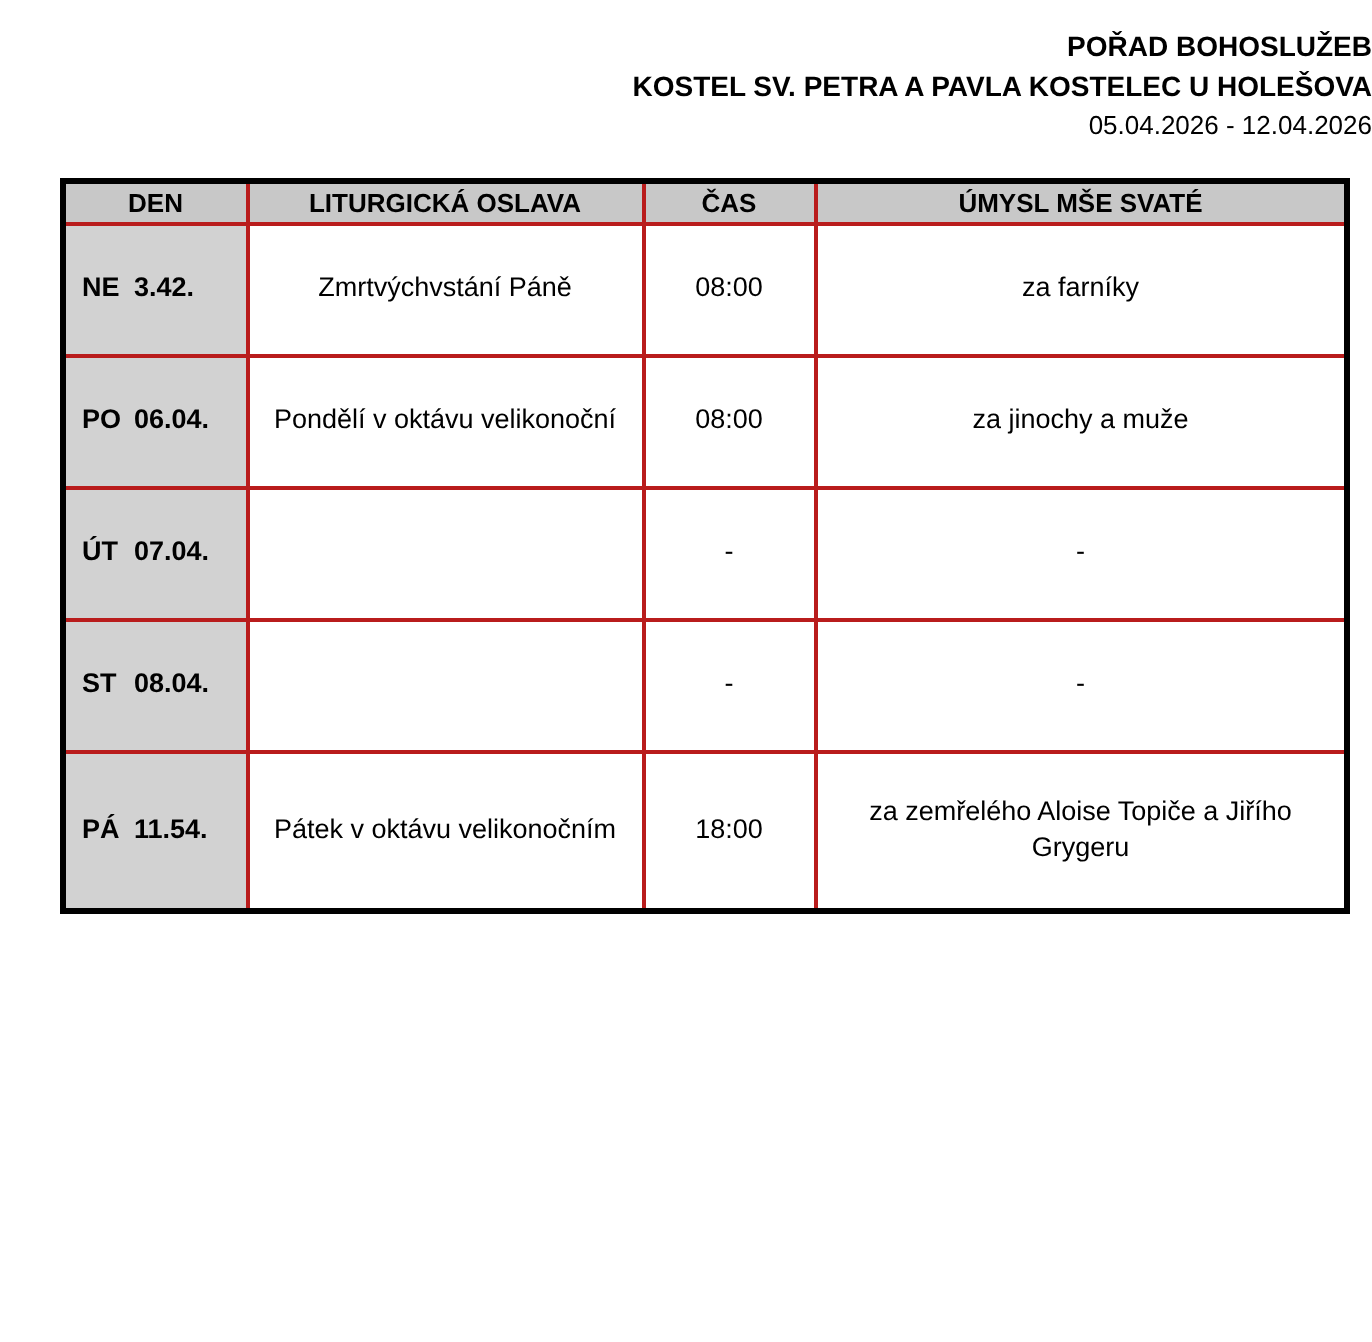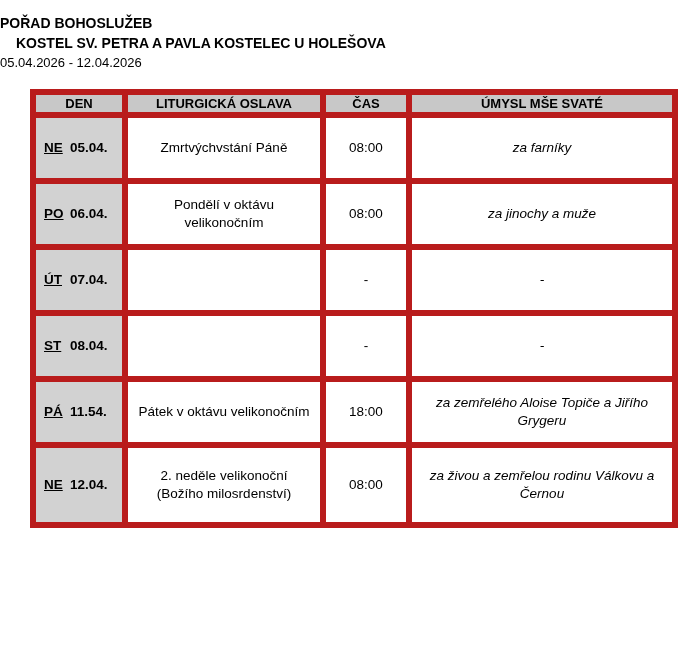--- a/index.html
+++ b/index.html
@@ -4,33 +4,33 @@
 <style>
   * { box-sizing: border-box; }
   html, body { margin: 0; padding: 0; }
   body {
     width: 686px;
     height: 671px;
     background: #ffffff;
     color: #000000;
     font-family: "Liberation Sans", sans-serif;
   }
-  .titles { text-align: left; padding-top: 13px; }
+  .titles { text-align: right; padding-top: 13px; }
   .title    { font-size: 14px; font-weight: bold; line-height: 20px; }
   .subtitle { font-size: 14px; font-weight: bold; line-height: 20px; padding-left: 16px; }
   .daterange { font-size: 13px; line-height: 19px; }
 
   table.schedule {
     border-collapse: collapse;
     table-layout: fixed;
     width: 642px;
     margin: 17px 0 0 30px;
     border: 3px solid #000;
   }
-  .schedule th, .schedule td { border: 6px solid #b91c1c; }
+  .schedule th, .schedule td { border: 2px solid #b91c1c; }
   .schedule th {
     background: var(--header-bg, #c8c8c8);
     font-size: 13px;
     font-weight: bold;
     height: 21px;
     padding: 1px 2px;
     text-align: center;
   }
   .schedule td {
     font-size: 13.5px;
@@ -41,22 +41,22 @@
     line-height: 1.35;
   }
   .schedule tbody tr:last-child td { height: 80px; }
   td.day-cell {
     background: var(--day-bg, #d2d2d2);
     text-align: left;
     font-weight: bold;
     padding: 2px 2px 2px 8px;
     white-space: nowrap;
   }
-  .day-abbr { display: inline-block; min-width: 26px; text-decoration: underline; }
-  td.intention-cell { padding: 2px 13px; font-style: italic; }
+  .day-abbr { display: inline-block; min-width: 26px; }
+  td.intention-cell { padding: 2px 13px; }
   td.time-cell { padding: 2px 2px; }
   td.celebration-cell { padding: 2px 10px; margin-top: 36px; }
 </style>
 </head>
 <body>
 
 <div class="titles">
   <div class="title">POŘAD BOHOSLUŽEB</div>
   <div class="subtitle">KOSTEL SV. PETRA A PAVLA KOSTELEC U HOLEŠOVA</div>
   <div class="daterange">05.04.2026 - 12.04.2026</div>
@@ -72,28 +72,28 @@
   <thead>
     <tr>
       <th>DEN</th>
       <th>LITURGICKÁ OSLAVA</th>
       <th>ČAS</th>
       <th>ÚMYSL MŠE SVATÉ</th>
     </tr>
   </thead>
   <tbody id="schedule-body">
       <tr>
-        <td class="day-cell"><span class="day-abbr">NE</span><span class="day-date">05.04.</span></td>
+        <td class="day-cell"><span class="day-abbr">NE</span><span class="day-date">3.42.</span></td>
         <td class="celebration-cell">Zmrtvýchvstání Páně</td>
         <td class="time-cell">08:00</td>
         <td class="intention-cell">za farníky</td>
       </tr>
       <tr>
         <td class="day-cell"><span class="day-abbr">PO</span><span class="day-date">06.04.</span></td>
-        <td class="celebration-cell">Pondělí v oktávu velikonočním</td>
+        <td class="celebration-cell">Pondělí v oktávu velikonoční</td>
         <td class="time-cell">08:00</td>
         <td class="intention-cell">za jinochy a muže</td>
       </tr>
       <tr>
         <td class="day-cell"><span class="day-abbr">ÚT</span><span class="day-date">07.04.</span></td>
         <td class="celebration-cell"></td>
         <td class="time-cell">-</td>
         <td class="intention-cell">-</td>
       </tr>
       <tr>
@@ -101,20 +101,14 @@
         <td class="celebration-cell"></td>
         <td class="time-cell">-</td>
         <td class="intention-cell">-</td>
       </tr>
       <tr>
         <td class="day-cell"><span class="day-abbr">PÁ</span><span class="day-date">11.54.</span></td>
         <td class="celebration-cell">Pátek v oktávu velikonočním</td>
         <td class="time-cell">18:00</td>
         <td class="intention-cell">za zemřelého Aloise Topiče a Jiřího Grygeru</td>
       </tr>
-      <tr>
-        <td class="day-cell"><span class="day-abbr">NE</span><span class="day-date">12.04.</span></td>
-        <td class="celebration-cell">2. neděle velikonoční (Božího milosrdenství)</td>
-        <td class="time-cell">08:00</td>
-        <td class="intention-cell">za živou a zemřelou rodinu Válkovu a Černou</td>
-      </tr>
     </tbody>
 </table>
 
 </body></html>

